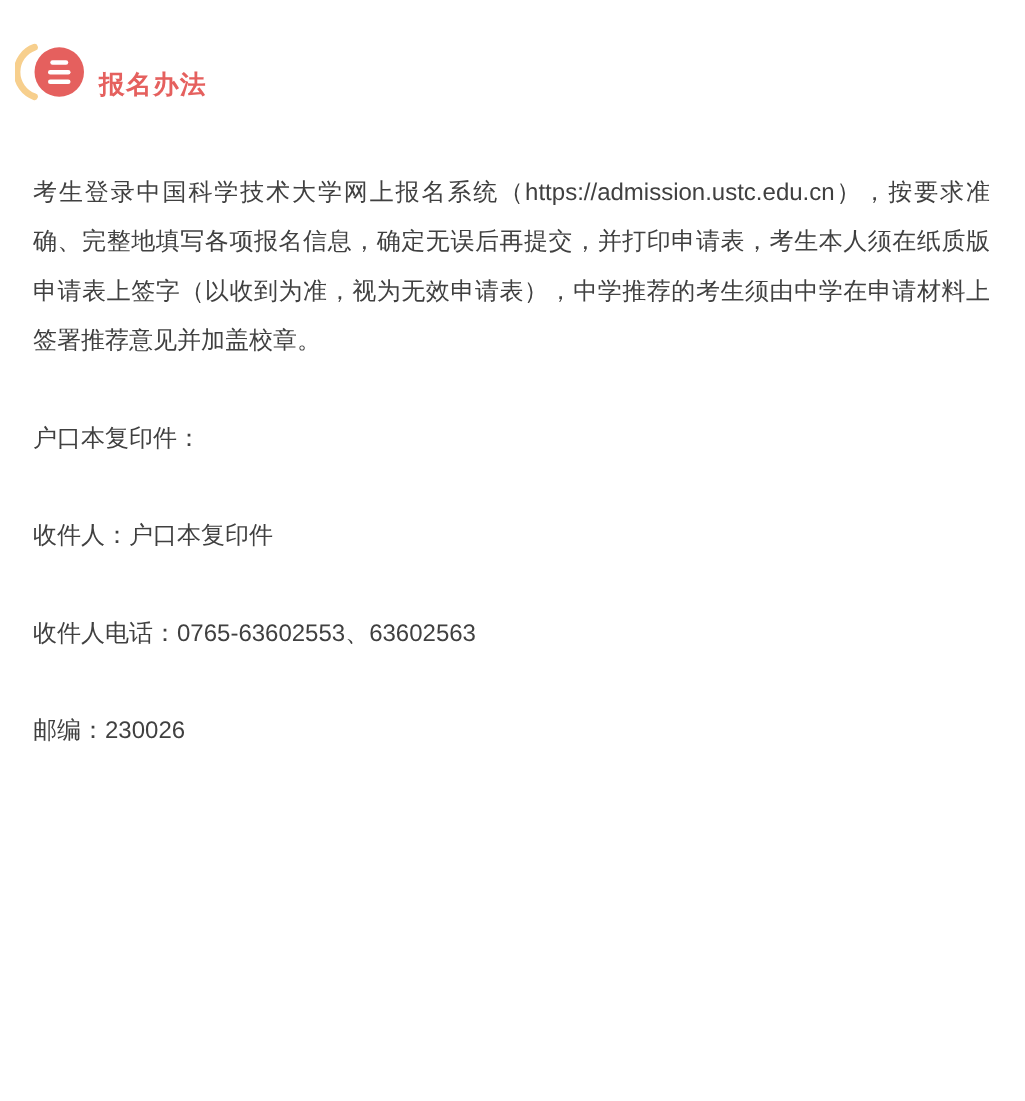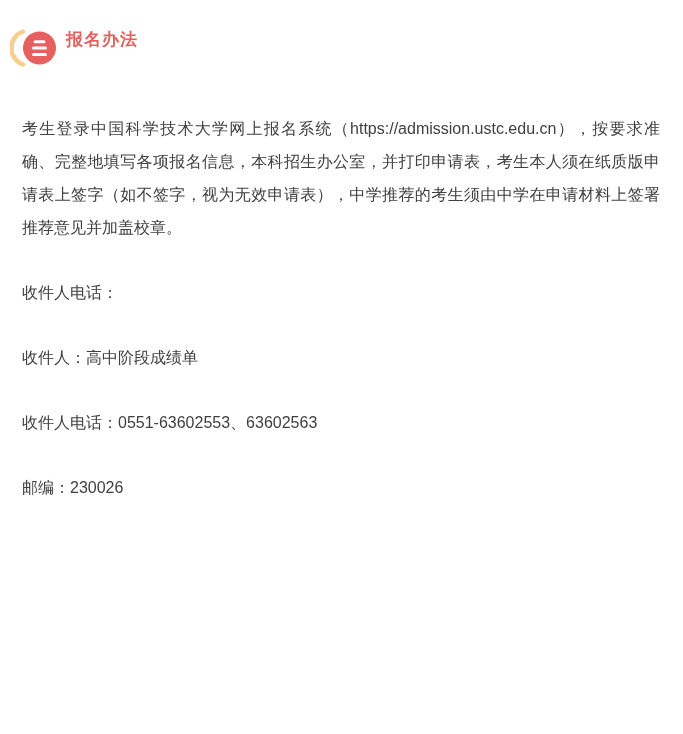--- a/index.html
+++ b/index.html
@@ -17,21 +17,21 @@
   body {
     width: 683px;
     min-height: 734px;
     overflow: hidden;
   }
   .page {
     padding: 28px 23px 30px 22px;
   }
   .section-header {
     display: flex;
-    align-items: flex-start;
+    align-items: flex-end;
     margin-left: -12px;
     margin-bottom: 44px;
     height: 40px;
   }
   .badge {
     display: inline-block;
     width: 48px;
     height: 40px;
     flex: 0 0 auto;
   }
@@ -75,20 +75,20 @@
         <circle class="badge-circle" cx="29.5" cy="20" r="16.5"></circle>
         <rect class="badge-bar" x="23.5" y="12.2" width="12" height="3" rx="1.5"></rect>
         <rect class="badge-bar" x="22" y="18.6" width="15" height="3" rx="1.5"></rect>
         <rect class="badge-bar" x="22" y="25" width="15" height="3" rx="1.5"></rect>
       </svg>
     </span>
     <h2 class="section-title">报名办法</h2>
   </div>
 
   <div class="content">
-    <p>考生登录中国科学技术大学网上报名系统（https://admission.ustc.edu.cn），按要求准确、完整地填写各项报名信息，本科招生办公室，并打印申请表，考生本人须在纸质版申请表上签字（如不签字，视为无效申请表），中学推荐的考生须由中学在申请材料上签署推荐意见并加盖校章。</p>
-    <p>收件人电话：</p>
-    <p>收件人：高中阶段成绩单</p>
-    <p>收件人电话：0551-63602553、63602563</p>
+    <p>考生登录中国科学技术大学网上报名系统（https://admission.ustc.edu.cn），按要求准确、完整地填写各项报名信息，确定无误后再提交，并打印申请表，考生本人须在纸质版申请表上签字（以收到为准，视为无效申请表），中学推荐的考生须由中学在申请材料上签署推荐意见并加盖校章。</p>
+    <p>户口本复印件：</p>
+    <p>收件人：户口本复印件</p>
+    <p>收件人电话：0765-63602553、63602563</p>
     <p>邮编：230026</p>
   </div>
 
 </div>
 
 </body></html>

